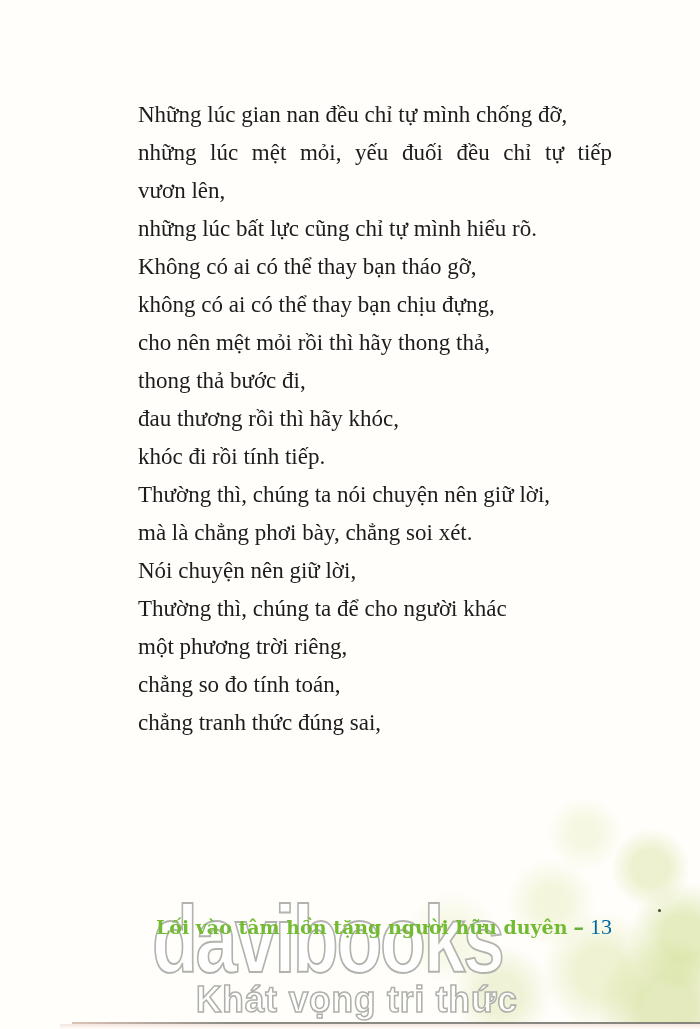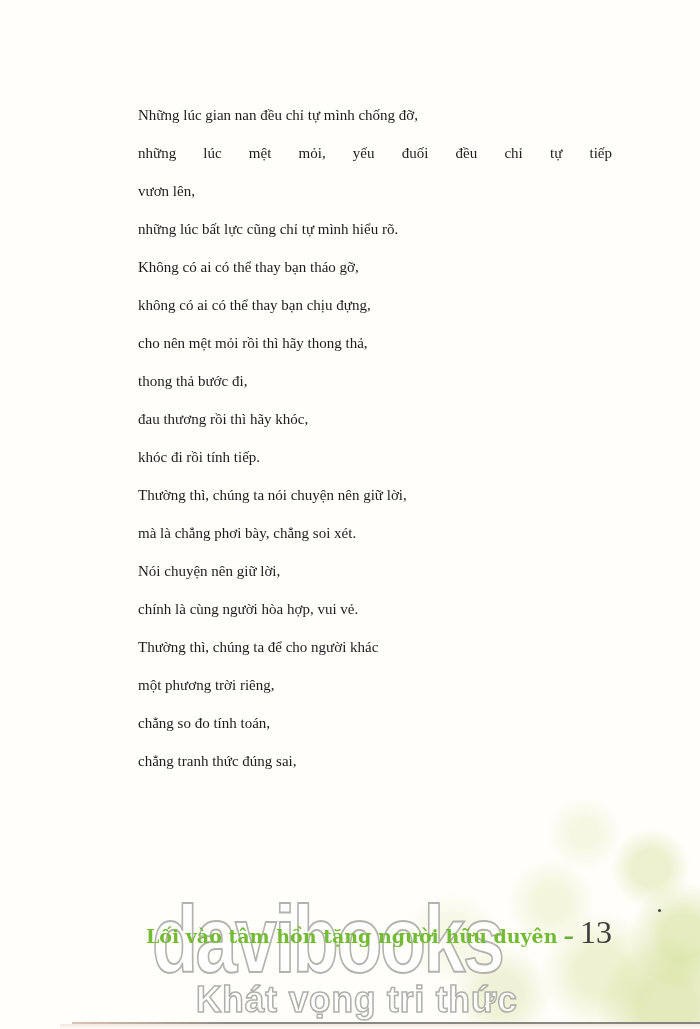--- a/index.html
+++ b/index.html
@@ -15,21 +15,21 @@
     overflow: hidden;
     font-family: "Liberation Serif", serif;
   }
 
   
   .text-block {
     position: absolute;
     left: 138px;
     top: 96px;
     width: 474px;
-    font-size: 15px;
+    font-size: 23px;
     line-height: 38px;
     color: #1c1c1c;
     z-index: 5;
   }
   .text-line {
     white-space: nowrap;
   }
   .text-line.stretch {
     white-space: normal;
     text-align: justify;
@@ -116,22 +116,22 @@
   .footer-sep {
     font-family: "DejaVu Serif", serif;
     font-style: italic;
     font-weight: bold;
     font-size: 21px;
     color: #6aad3a;
     margin: 0 6px 0 6px;
   }
   .page-number {
     font-family: "Liberation Serif", serif;
-    font-size: 32px;
-    color: #404040;
+    font-size: 22px;
+    color: #0369a1;
   }
 
   
   .scan-edge-line {
     position: absolute;
     left: 72px;
     right: 0;
     top: 1022px;
     height: 2px;
     z-index: 7;
@@ -165,21 +165,20 @@
     <div class="text-line">những lúc bất lực cũng chỉ tự mình hiểu rõ.</div>
     <div class="text-line">Không có ai có thể thay bạn tháo gỡ,</div>
     <div class="text-line">không có ai có thể thay bạn chịu đựng,</div>
     <div class="text-line">cho nên mệt mỏi rồi thì hãy thong thả,</div>
     <div class="text-line">thong thả bước đi,</div>
     <div class="text-line">đau thương rồi thì hãy khóc,</div>
     <div class="text-line">khóc đi rồi tính tiếp.</div>
     <div class="text-line">Thường thì, chúng ta nói chuyện nên giữ lời,</div>
     <div class="text-line">mà là chẳng phơi bày, chẳng soi xét.</div>
     <div class="text-line">Nói chuyện nên giữ lời,</div>
-    <div class="text-line">chính là cùng người hòa hợp, vui vẻ.</div>
     <div class="text-line">Thường thì, chúng ta để cho người khác</div>
     <div class="text-line">một phương trời riêng,</div>
     <div class="text-line">chẳng so đo tính toán,</div>
     <div class="text-line">chẳng tranh thức đúng sai,</div>
   </div>
 
   <div class="footer-line">
     <span class="series-title">Lối vào tâm hồn tặng người hữu duyên</span>
     <span class="footer-sep">–</span>
     <span class="page-number">13</span>

